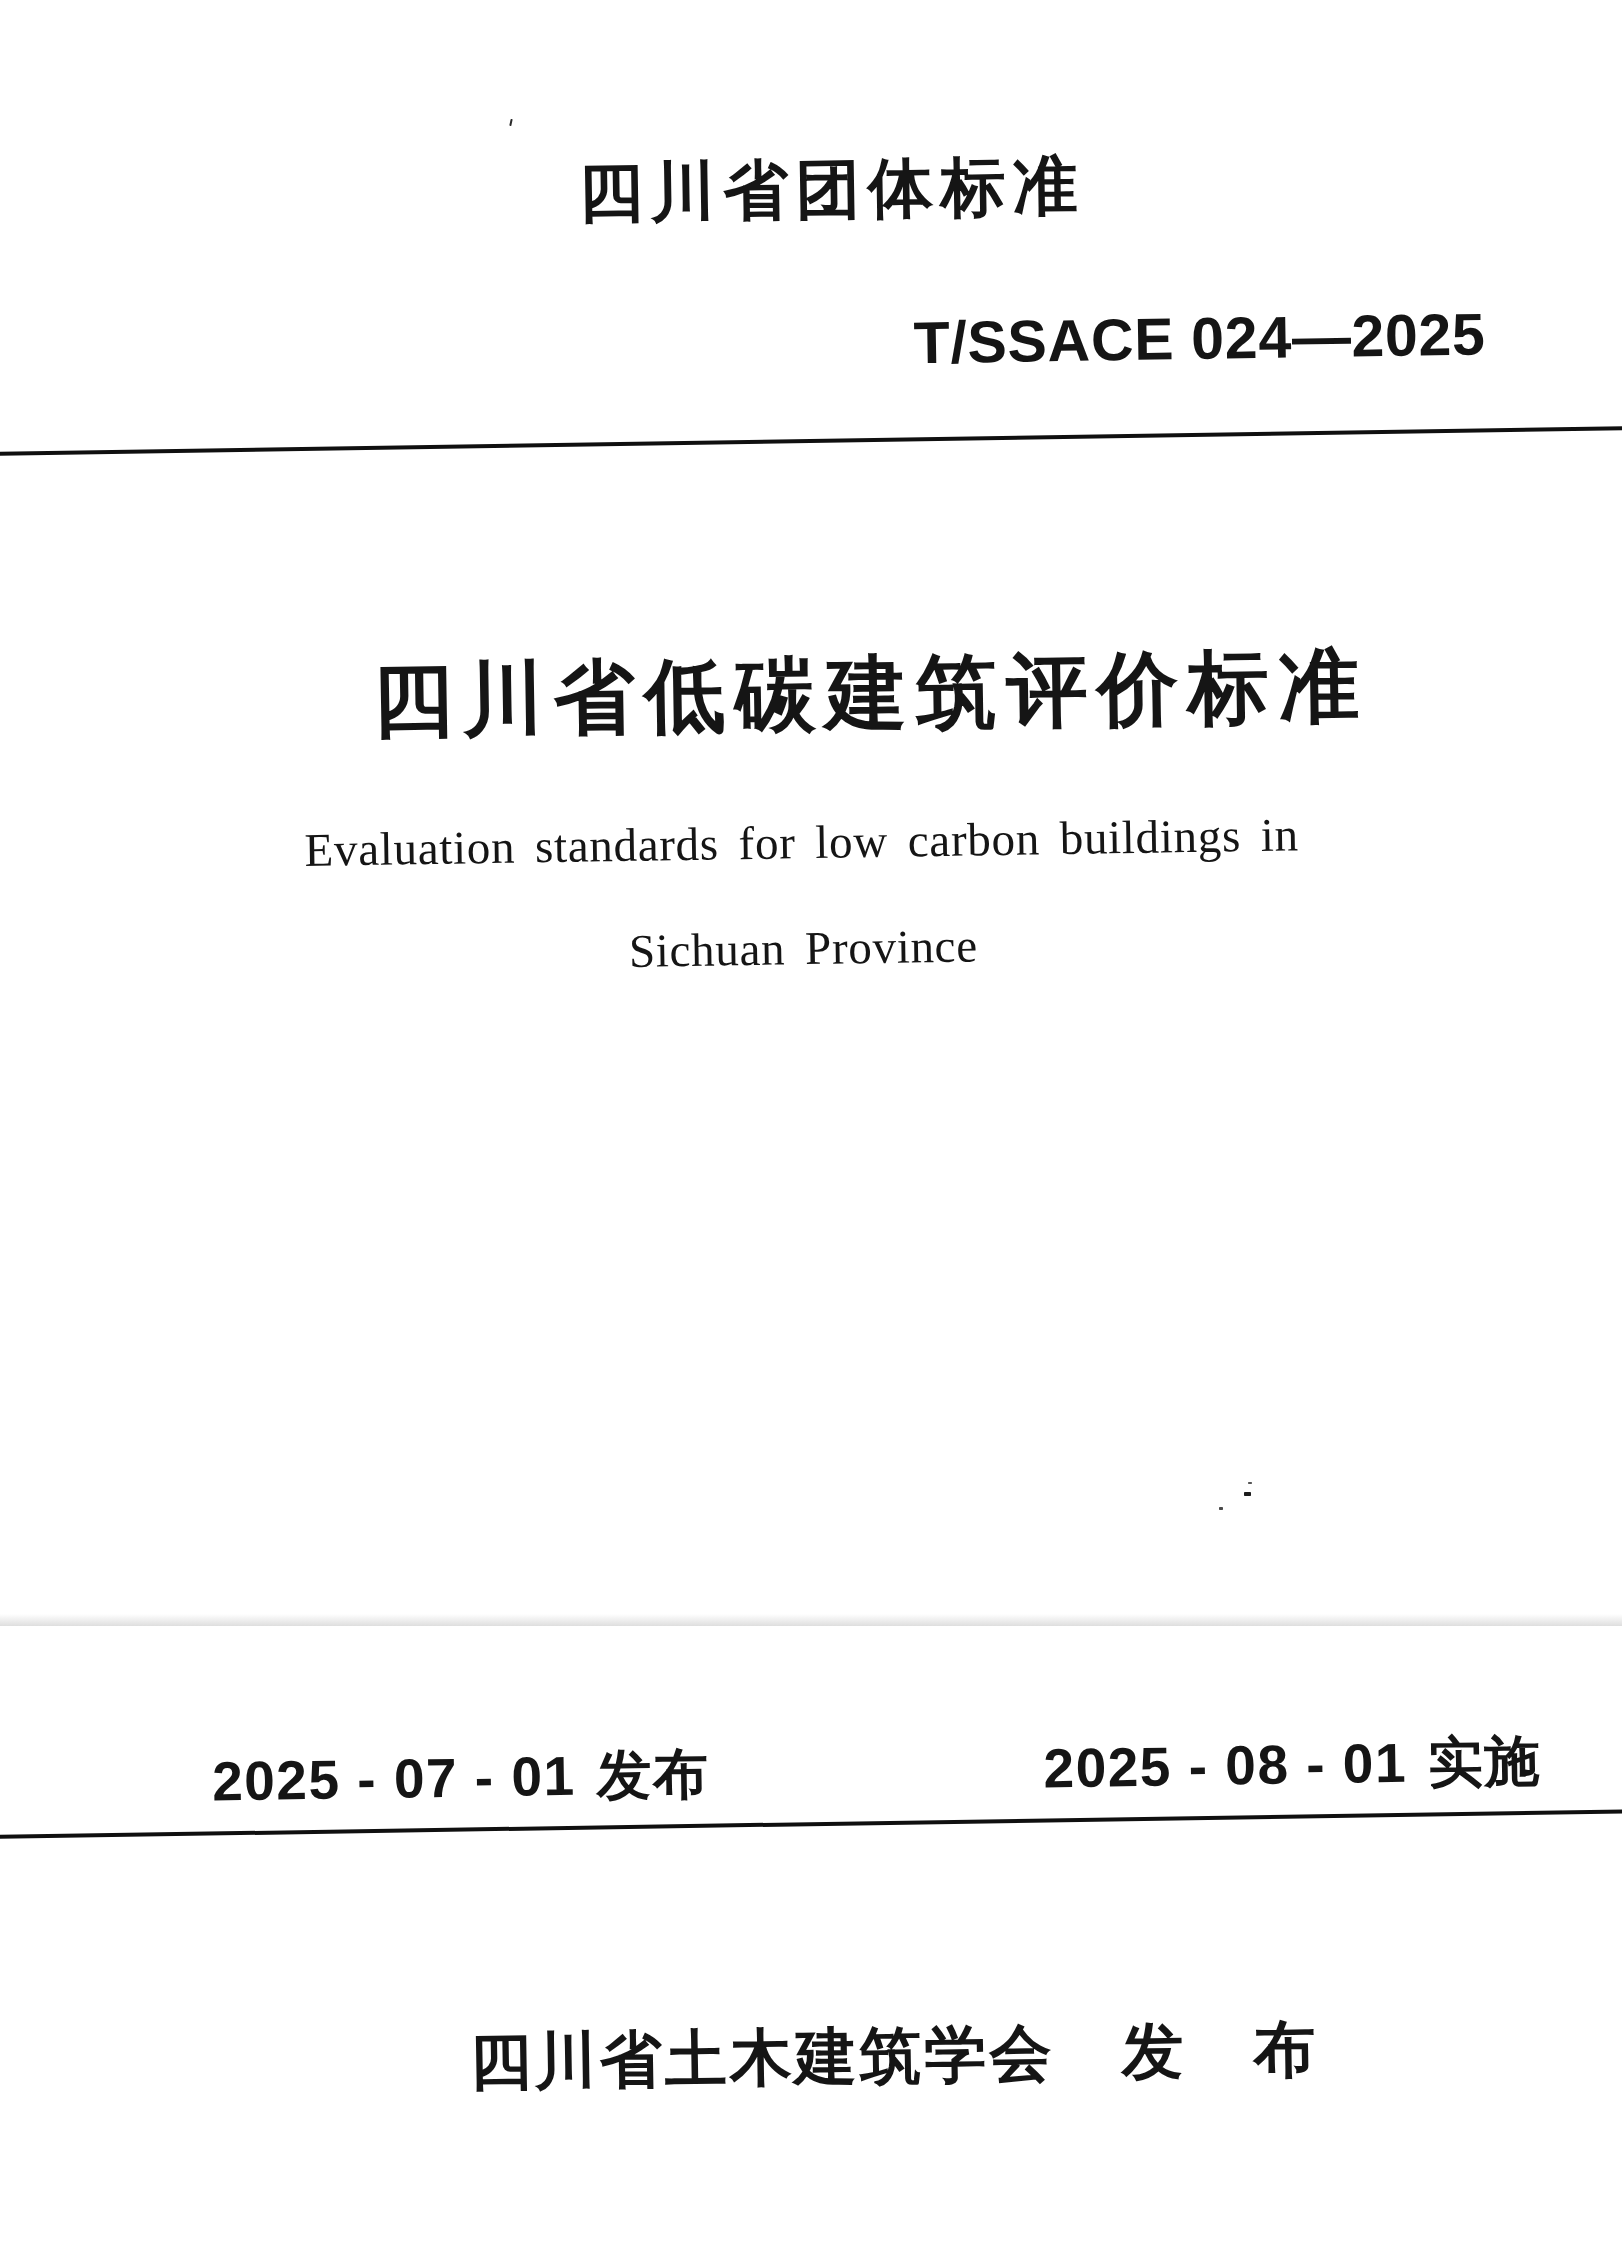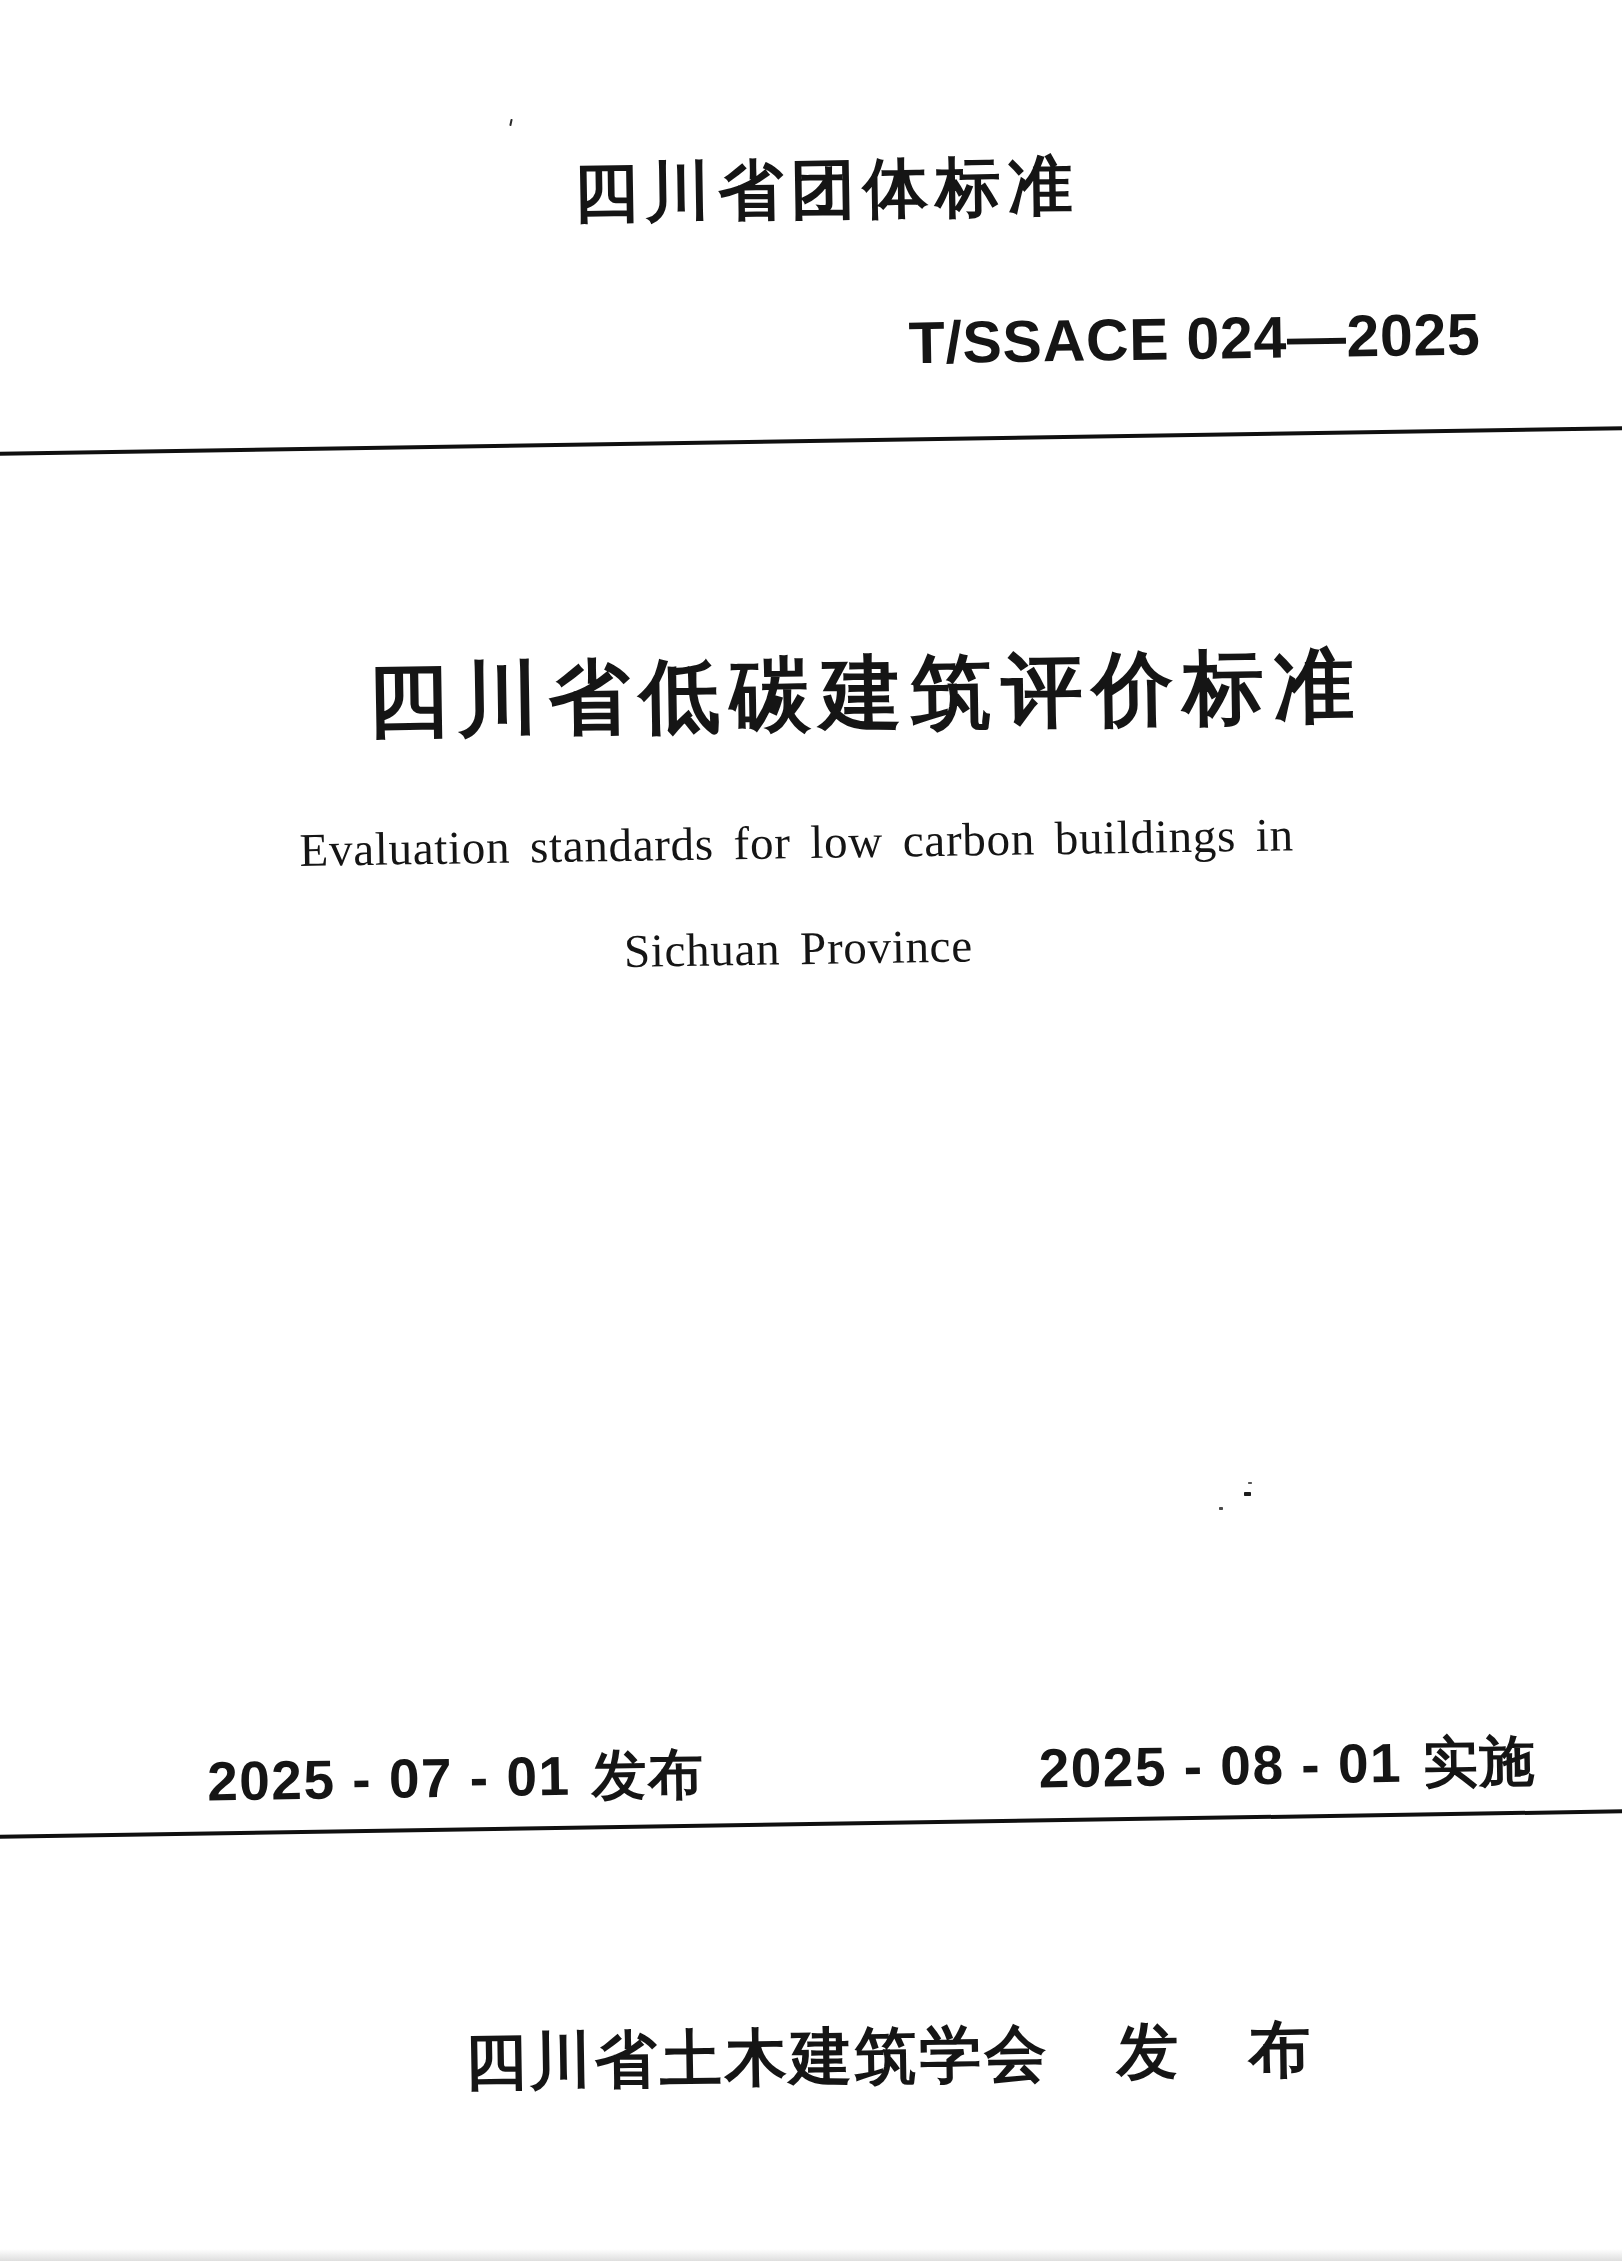--- a/index.html
+++ b/index.html
@@ -6,21 +6,21 @@
     margin: 0;
     padding: 0;
     width: 1623px;
     height: 2261px;
     background: #ffffff;
     overflow: hidden;
   }
   .page {
     position: relative;
     width: 1623px;
-    height: 2261px;
+    height: 1626px;
     background: #ffffff;
     font-family: "Liberation Sans", sans-serif;
     color: #151515;
   }
   
   .rot {
     position: absolute;
     inset: 0;
     transform: rotate(-0.9deg);
     transform-origin: 50% 50%;

